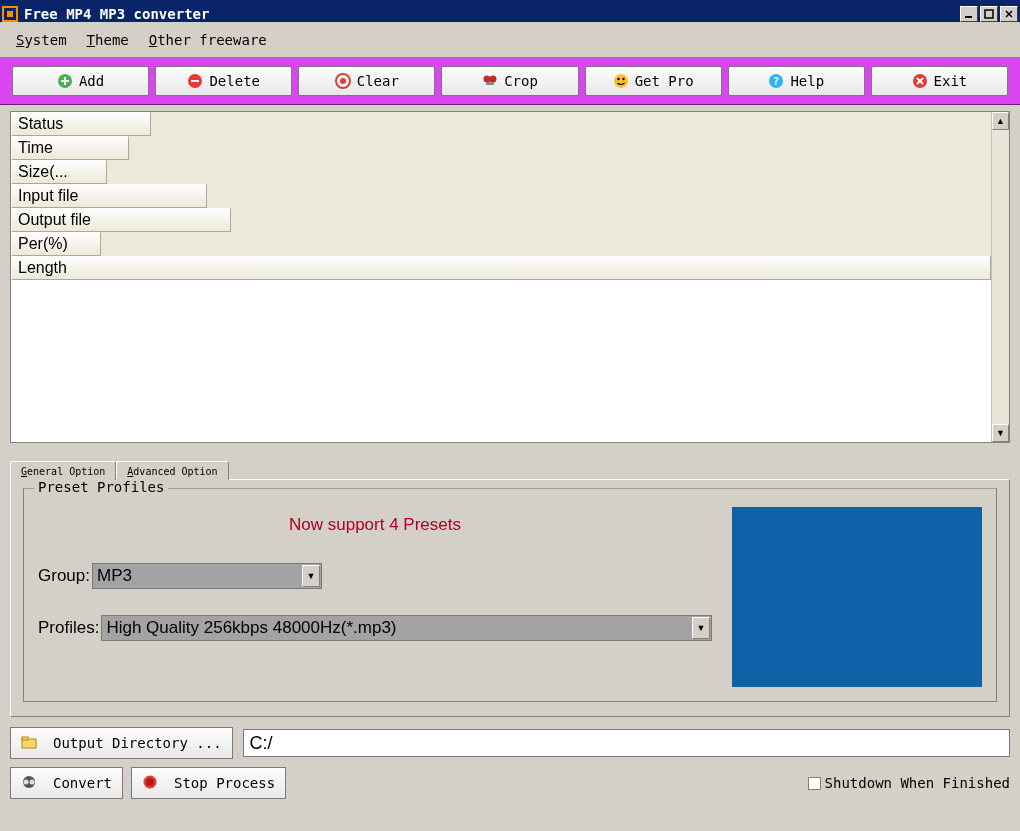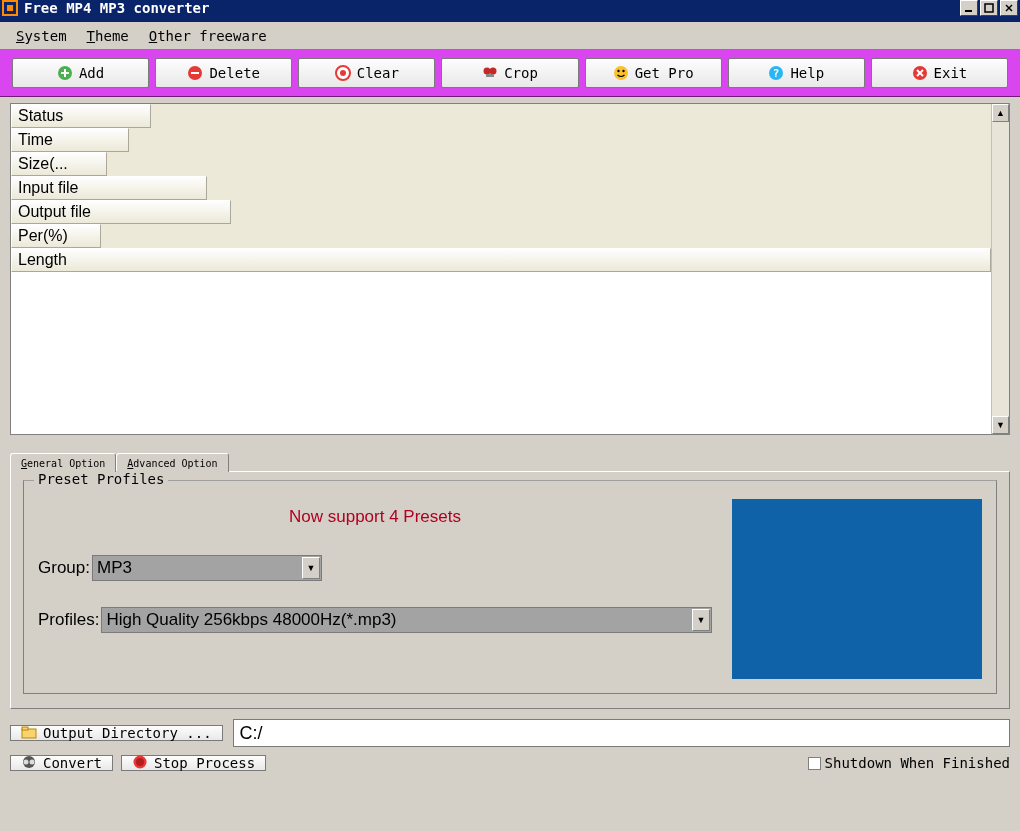--- a/index.html
+++ b/index.html
@@ -9,21 +9,21 @@
   background: #d4d0c8;
   width: 1020px;
   height: 831px;
   overflow: hidden;
 }
 .titlebar {
   background: #0a246a;
   color: #fff;
   height: 22px;
   display: flex;
-  align-items: flex-start;
+  align-items: flex-end;
   padding: 0 2px;
   font-family: "SimSun", monospace;
   font-size: 14px;
   font-weight: bold;
 }
 .titlebar .app-icon {
   width: 16px; height: 16px;
   margin-right: 6px;
   display: inline-flex;
   align-items: center;
@@ -38,21 +38,21 @@
   border-right-color: #404040;
   border-bottom-color: #404040;
   display: flex; align-items: center; justify-content: center;
   font-family: "Marlett", monospace;
   font-size: 10px;
   color: #000;
   cursor: pointer;
 }
 .menubar {
   background: #d4d0c8;
-  height: 28px;
+  height: 36px;
   display: flex;
   align-items: center;
   padding: 0 6px;
   font-family: "SimSun", monospace;
   font-size: 14px;
   border-bottom: 1px solid #808080;
 }
 .menubar .menu-item {
   padding: 2px 10px;
   cursor: pointer;
@@ -217,27 +217,27 @@
 .bottom-area {
   margin: 10px 10px 6px 10px;
 }
 .outrow {
   display: flex;
   gap: 10px;
   align-items: center;
   margin-bottom: 8px;
 }
 .outbtn {
-  height: 16px;
+  height: 32px;
   padding: 0 10px;
   background: linear-gradient(#fdfdfd, #e8e8e8);
   border: 1px solid #7a7a7a;
   display: flex;
   align-items: center;
-  gap: 6px;
+  gap: 16px;
   font-family: "SimSun", monospace;
   font-size: 14px;
   cursor: pointer;
 }
 .outpath {
   flex: 1;
   height: 28px;
   border: 1px solid #7a7a7a;
   background: #fff;
   font-size: 18px;

